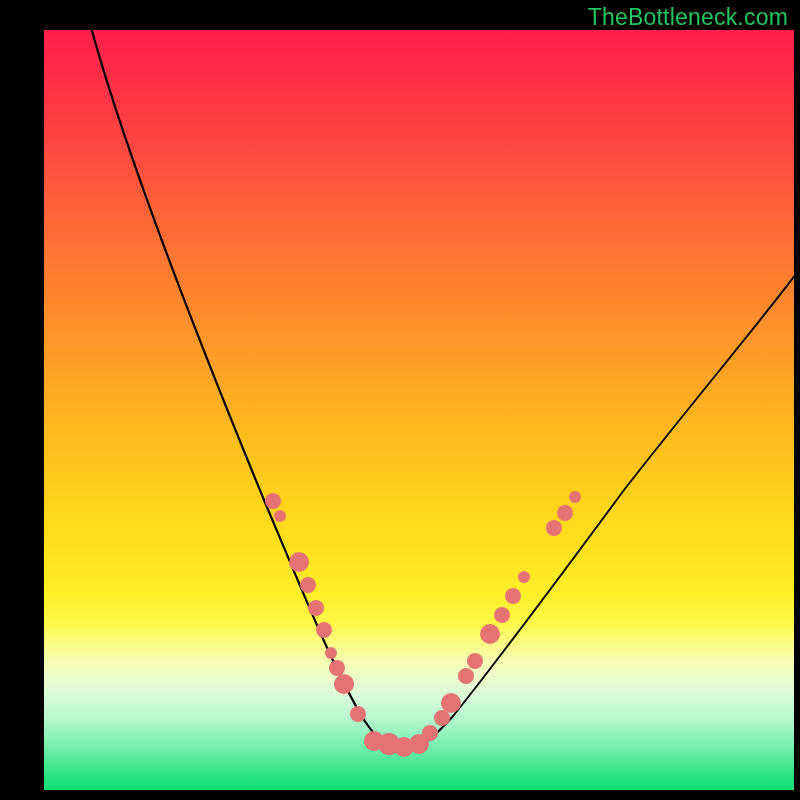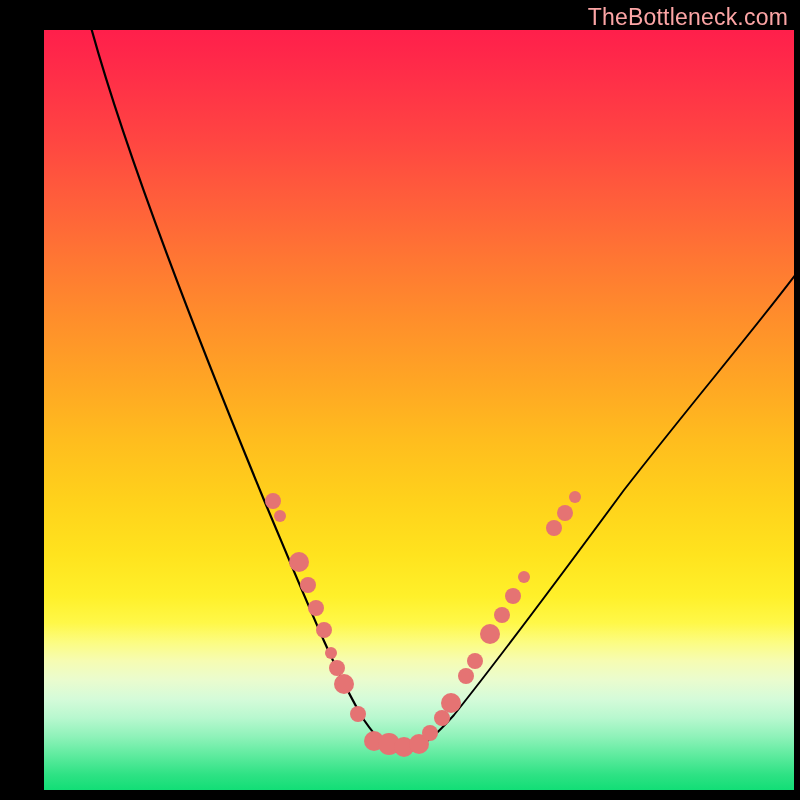--- a/index.html
+++ b/index.html
@@ -14,21 +14,21 @@
   .frame {
     position: relative;
     width: 800px;
     height: 800px;
     background: #000;
   }
   .watermark {
     position: absolute;
     top: 4px;
     right: 12px;
-    color: #fca5a5;
+    color: #22c55e;
     font-size: 23px;
     font-weight: 400;
     letter-spacing: 0.2px;
     z-index: 10;
   }
   .plot-area {
     position: absolute;
     left: 44px;
     top: 30px;
     width: 750px;

